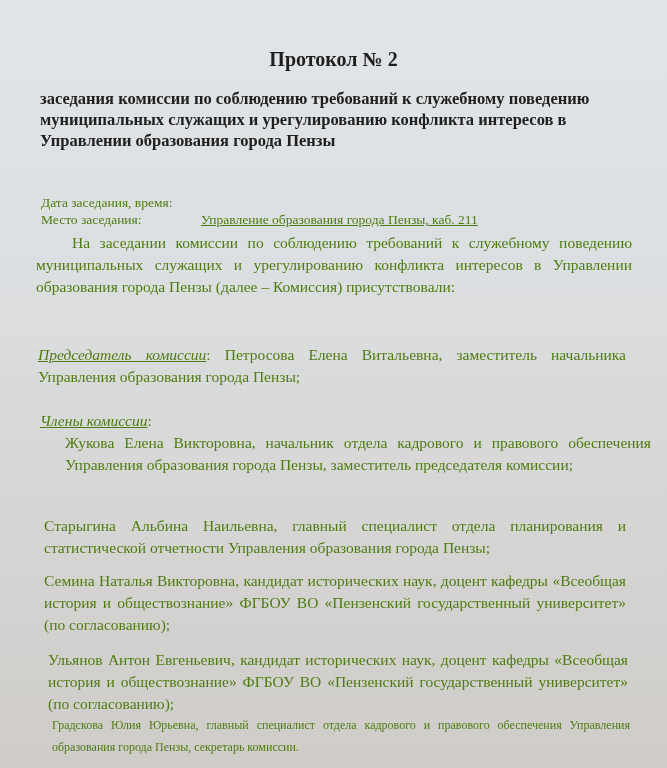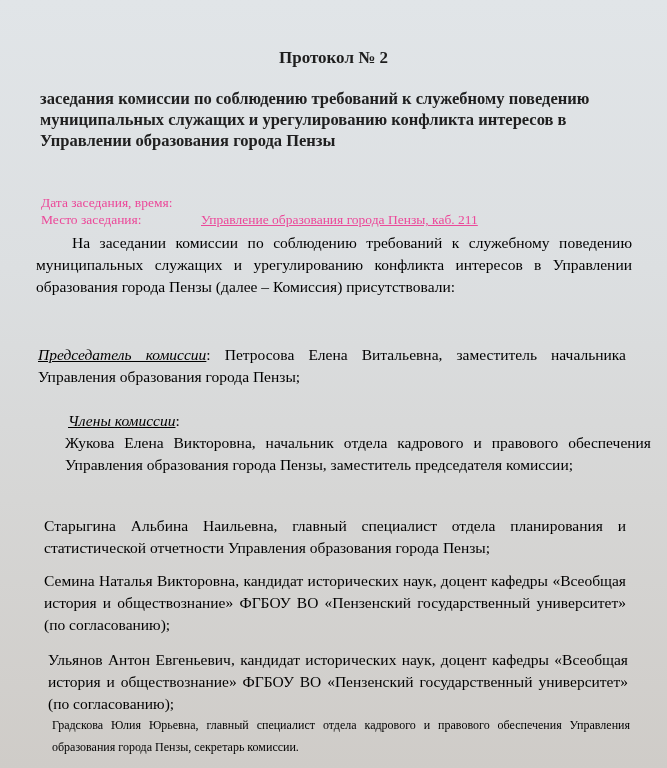--- a/index.html
+++ b/index.html
@@ -6,36 +6,36 @@
   body {
     width: 667px; height: 768px; overflow: hidden;
     background: linear-gradient(180deg, #e1e5e8 0%, #dcdfe1 35%, #d6d6d5 65%, #cfccc8 100%);
     font-family: "Liberation Serif", "DejaVu Serif", serif;
     color: #2b2b2b;
     position: relative;
   }
   .page { position: absolute; left: 0; top: 0; width: 667px; height: 768px; }
   .title {
     position: absolute; left: 0; width: 667px; top: 48px;
-    text-align: center; font-weight: bold; font-size: 17px; color: #1e1e1e;
+    text-align: center; font-weight: bold; font-size: 20px; color: #1e1e1e;
   }
   .subtitle {
     position: absolute; left: 40px; width: 600px; top: 88px;
     text-align: left; font-weight: bold; font-size: 16.5px; line-height: 21px; color: #202020;
   }
-  .meta { position: absolute; left: 41px; top: 194px; font-size: 13.5px; line-height: 17px; color: #ec4899; }
+  .meta { position: absolute; left: 41px; top: 194px; font-size: 13.5px; line-height: 17px; color: #4d7c0f; }
   .meta-row { display: flex; }
   .meta-label { width: 160px; }
   .meta-value { text-decoration: underline; }
   .para {
-    position: absolute; font-size: 15.5px; line-height: 22px; text-align: justify; color: #000000;
+    position: absolute; font-size: 15.5px; line-height: 22px; text-align: justify; color: #4d7c0f;
   }
   .intro { left: 36px; width: 596px; top: 232px; text-indent: 36px; }
   .chair { left: 38px; width: 588px; top: 344px; }
-  .members-head { left: 40px; top: 410px; margin-left: 28px; }
+  .members-head { left: 40px; top: 410px; }
   .ul-italic { font-style: italic; text-decoration: underline; }
   .m1 { left: 41px; width: 586px; top: 432px; margin-left: 24px; }
   .m2 { left: 44px; width: 582px; top: 515px; }
   .m3 { left: 44px; width: 582px; top: 570px; }
   .m4 { left: 48px; width: 580px; top: 649px; }
   .m5 { left: 52px; width: 578px; top: 714px; font-size: 12px; }
 </style>
 </head>
 <body>
 

